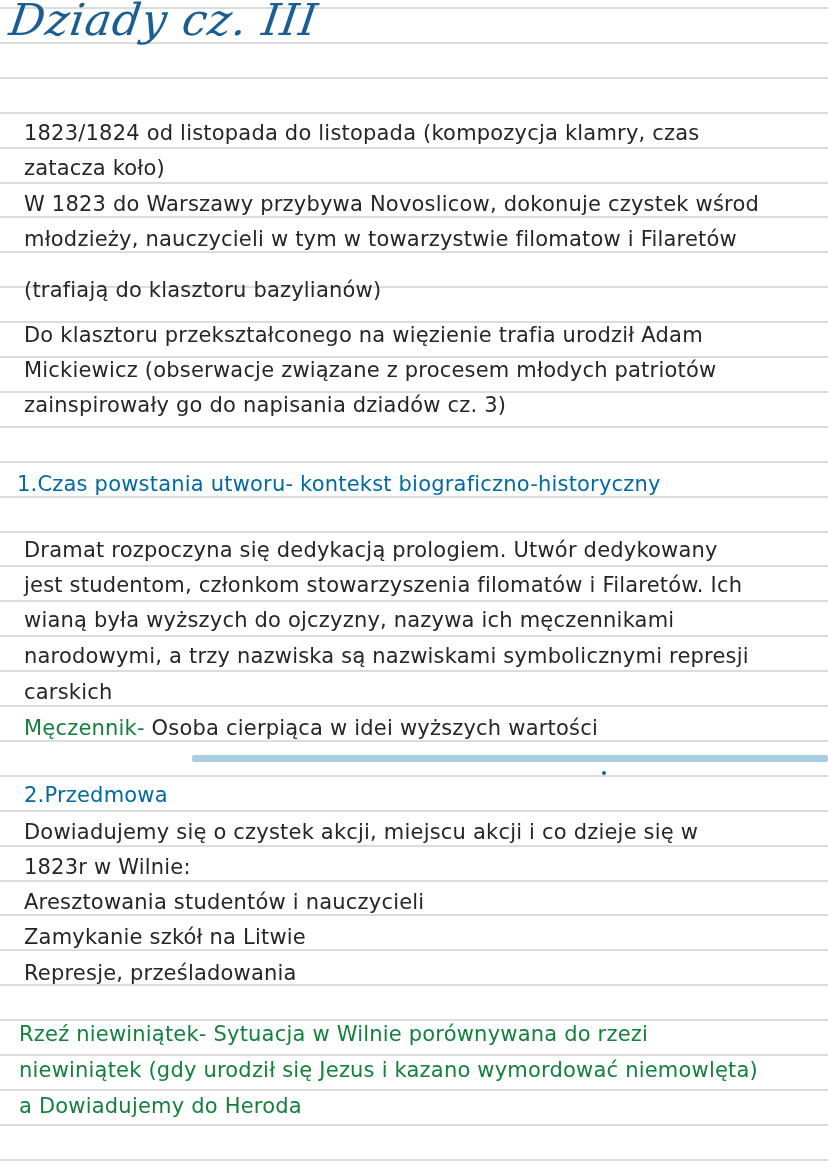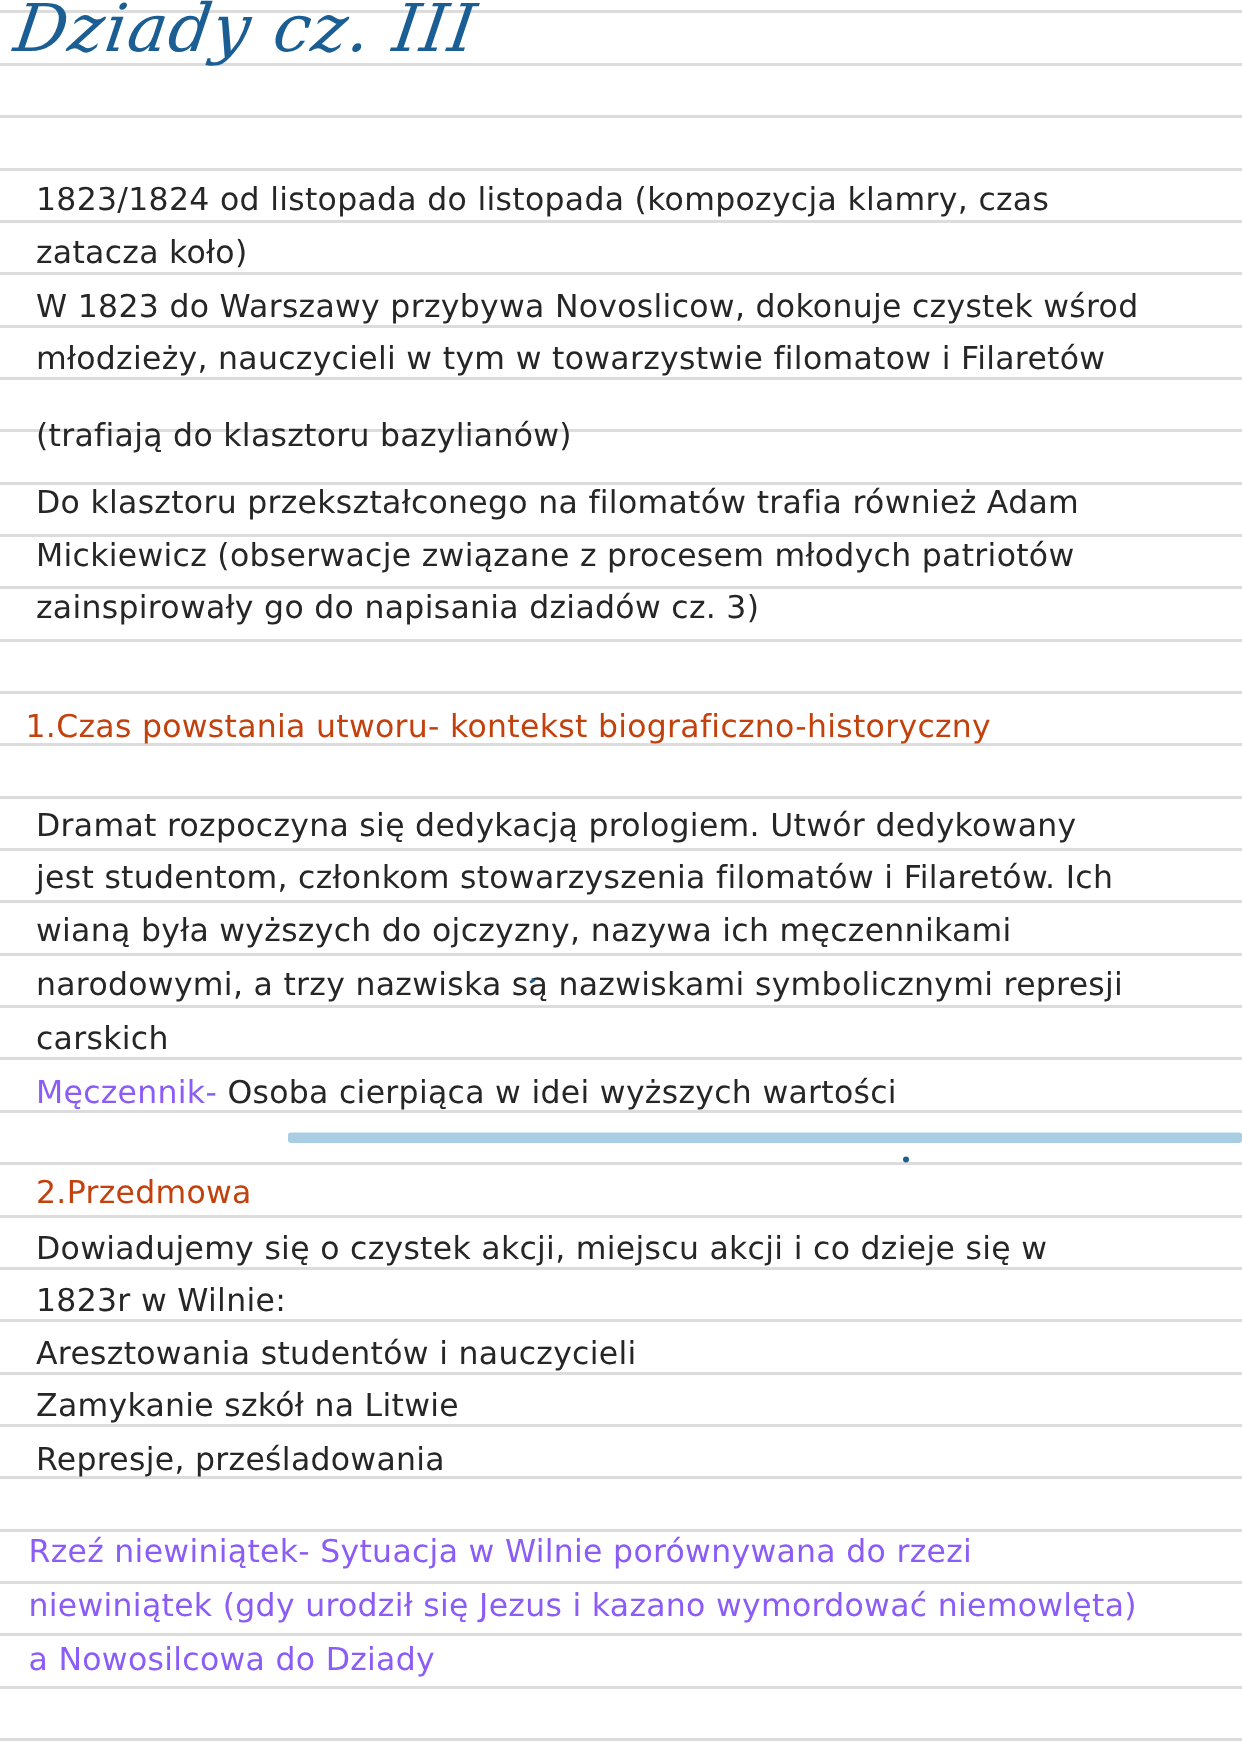--- a/index.html
+++ b/index.html
@@ -17,22 +17,22 @@
     position: absolute; left: 10px; top: -6px;
     font-family: "DejaVu Serif", serif;
     font-style: italic; font-size: 44px; color: #1a5e93;
     letter-spacing: 1px; transform: skewX(-8deg);
     white-space: nowrap;
   }
   .line {
     position: absolute; left: 24px; font-size: 21px; line-height: 24px;
     color: #262626; white-space: nowrap; letter-spacing: 0.2px; margin-top: 35px;
   }
-  .blue { color: #8b5cf6; }
-  .heading { color: #c2410c; }
+  .blue { color: #15803d; }
+  .heading { color: #0369a1; }
   .highlight-bar {
     position: absolute; left: 192px; top: 755px; width: 636px; height: 7px;
     background: #a9cde3; border-radius: 2px;
   }
   .mark { position: absolute; background: #1d5f95; border-radius: 2px; }
 </style>
 </head>
 <body>
 
 <div class="page">
@@ -41,21 +41,21 @@
 
   <div>
     <div class="line" style="top:86px">1823/1824 od listopada do listopada (kompozycja klamry, czas</div>
     <div class="line" style="top:121px">zatacza koło)</div>
     <div class="line" style="top:157px">W 1823 do Warszawy przybywa Novoslicow, dokonuje czystek wśrod</div>
     <div class="line" style="top:192px">młodzieży, nauczycieli w tym w towarzystwie filomatow i Filaretów</div>
     <div class="line" style="top:243px">(trafiają do klasztoru bazylianów)</div>
   </div>
 
   <div>
-    <div class="line" style="top:288px">Do klasztoru przekształconego na filomatów trafia również Adam</div>
+    <div class="line" style="top:288px">Do klasztoru przekształconego na więzienie trafia urodził Adam</div>
     <div class="line" style="top:323px">Mickiewicz (obserwacje związane z procesem młodych patriotów</div>
     <div class="line" style="top:358px">zainspirowały go do napisania dziadów cz. 3)</div>
   </div>
 
   <div class="line heading" style="top:437px; left:17px">1.Czas powstania utworu- kontekst biograficzno-historyczny</div>
 
   <div>
     <div class="line" style="top:503px">Dramat rozpoczyna się dedykacją prologiem. Utwór dedykowany</div>
     <div class="line" style="top:538px">jest studentom, członkom stowarzyszenia filomatów i Filaretów. Ich</div>
     <div class="line" style="top:573px">wianą była wyższych do ojczyzny, nazywa ich męczennikami</div>
@@ -74,19 +74,19 @@
     <div class="line" style="top:785px">Dowiadujemy się o czystek akcji, miejscu akcji i co dzieje się w</div>
     <div class="line" style="top:820px">1823r w Wilnie:</div>
     <div class="line" style="top:855px">Aresztowania studentów i nauczycieli</div>
     <div class="line" style="top:890px">Zamykanie szkół na Litwie</div>
     <div class="line" style="top:926px">Represje, prześladowania</div>
   </div>
 
   <div>
     <div class="line blue" style="top:987px; left:19px">Rzeź niewiniątek- Sytuacja w Wilnie porównywana do rzezi</div>
     <div class="line blue" style="top:1023px; left:19px">niewiniątek (gdy urodził się Jezus i kazano wymordować niemowlęta)</div>
-    <div class="line blue" style="top:1059px; left:19px">a Nowosilcowa do Dziady</div>
+    <div class="line blue" style="top:1059px; left:19px">a Dowiadujemy do Heroda</div>
   </div>
 
   <div class="mark" style="left:353px; top:653px; width:4px; height:2px; transform:rotate(-30deg)"></div>
   <div class="mark" style="left:602px; top:771px; width:4px; height:4px"></div>
 
 </div>
 
 </body></html>

